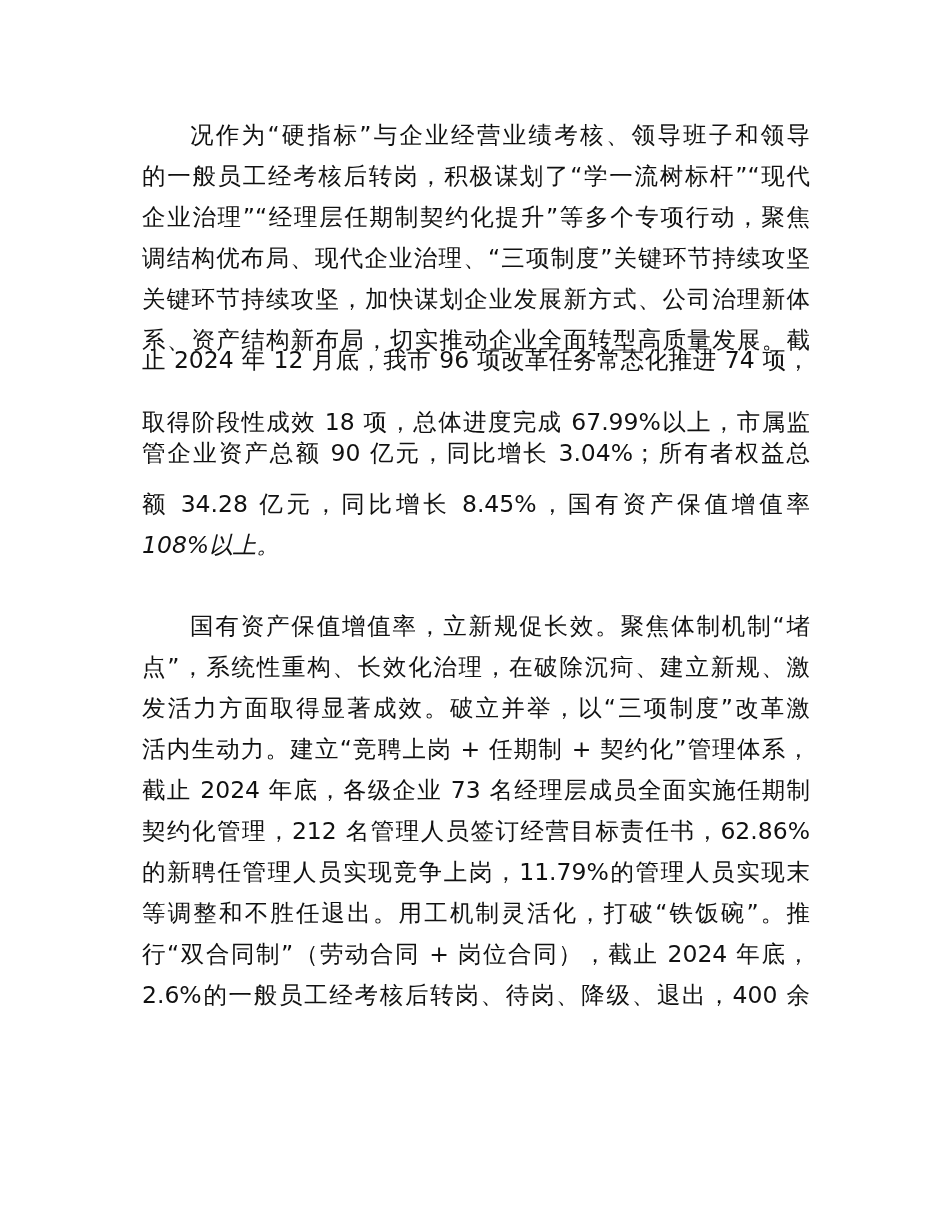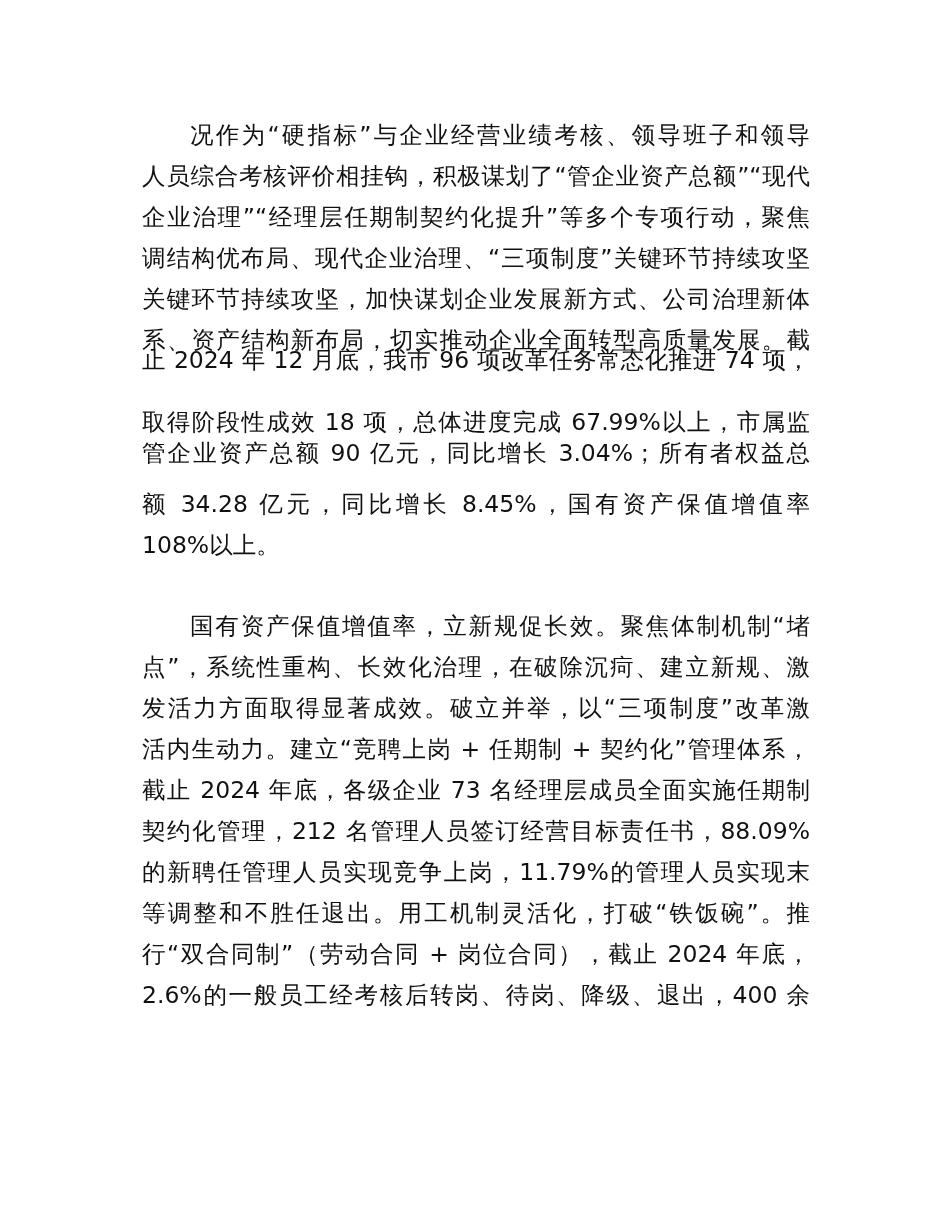--- a/index.html
+++ b/index.html
@@ -12,44 +12,44 @@
     height: 41px;
     font-family: "DejaVu Sans", sans-serif;
     font-size: 23.5px;
     line-height: 41px;
     color: #111111;
     white-space: nowrap;
     text-align: justify;
     text-align-last: justify;
   }
   .line.indent { left: 190px; width: 620px; }
-  .line.last { text-align-last: left; }
+  .line.last { text-align-last: left; font-style: italic; }
 </style>
 </head>
 <body>
 
 <div class="page">
   <div>
     <div class="line indent" style="top:115px">况作为“硬指标”与企业经营业绩考核、领导班子和领导</div>
-    <div class="line" style="top:156px">人员综合考核评价相挂钩，积极谋划了“管企业资产总额”“现代</div>
+    <div class="line" style="top:156px">的一般员工经考核后转岗，积极谋划了“学一流树标杆”“现代</div>
     <div class="line" style="top:197px">企业治理”“经理层任期制契约化提升”等多个专项行动，聚焦</div>
     <div class="line" style="top:238px">调结构优布局、现代企业治理、“三项制度”关键环节持续攻坚</div>
     <div class="line" style="top:279px">关键环节持续攻坚，加快谋划企业发展新方式、公司治理新体</div>
     <div class="line" style="top:320px">系、资产结构新布局，切实推动企业全面转型高质量发展。截</div>
     <div class="line" style="top:340px">止 2024 年 12 月底，我市 96 项改革任务常态化推进 74 项，</div>
     <div class="line" style="top:402px">取得阶段性成效 18 项，总体进度完成 67.99%以上，市属监</div>
     <div class="line" style="top:433px">管企业资产总额 90 亿元，同比增长 3.04%；所有者权益总</div>
     <div class="line" style="top:484px">额 34.28 亿元，同比增长 8.45%，国有资产保值增值率</div>
     <div class="line last" style="top:525px">108%以上。</div>
   </div>
   <div>
     <div class="line indent" style="top:606px">国有资产保值增值率，立新规促长效。聚焦体制机制“堵</div>
     <div class="line" style="top:647px">点”，系统性重构、长效化治理，在破除沉疴、建立新规、激</div>
     <div class="line" style="top:688px">发活力方面取得显著成效。破立并举，以“三项制度”改革激</div>
     <div class="line" style="top:729px">活内生动力。建立“竞聘上岗 + 任期制 + 契约化”管理体系，</div>
     <div class="line" style="top:770px">截止 2024 年底，各级企业 73 名经理层成员全面实施任期制</div>
-    <div class="line" style="top:811px">契约化管理，212 名管理人员签订经营目标责任书，88.09%</div>
+    <div class="line" style="top:811px">契约化管理，212 名管理人员签订经营目标责任书，62.86%</div>
     <div class="line" style="top:852px">的新聘任管理人员实现竞争上岗，11.79%的管理人员实现末</div>
     <div class="line" style="top:893px">等调整和不胜任退出。用工机制灵活化，打破“铁饭碗”。推</div>
     <div class="line" style="top:934px">行“双合同制”（劳动合同 + 岗位合同），截止 2024 年底，</div>
     <div class="line" style="top:975px">2.6%的一般员工经考核后转岗、待岗、降级、退出，400 余</div>
   </div>
 </div>
 
 </body></html>

